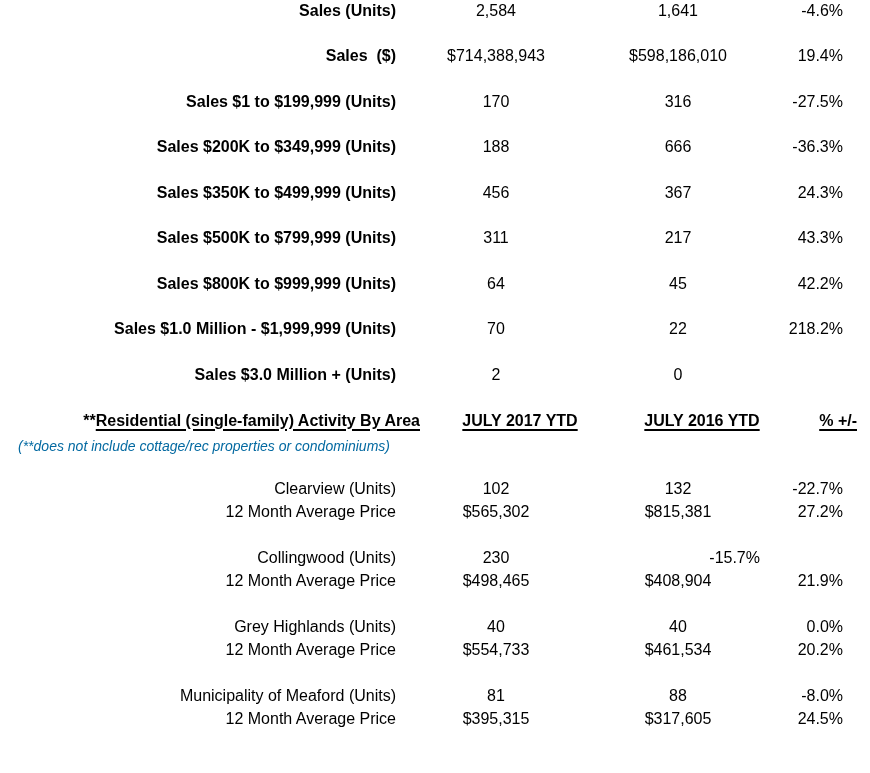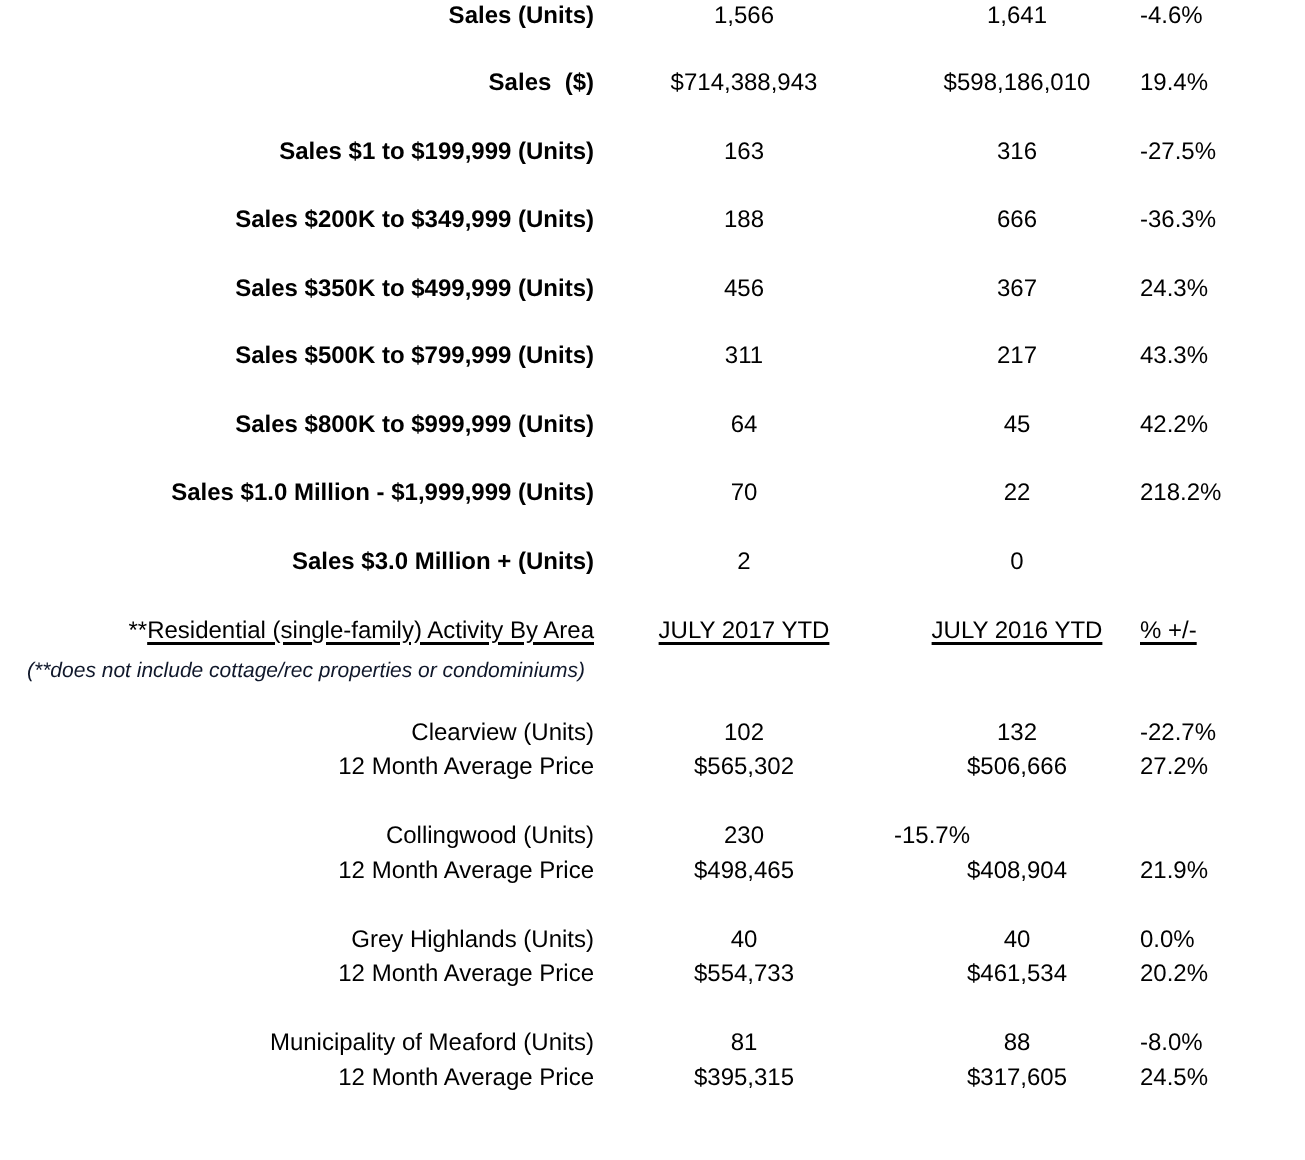--- a/index.html
+++ b/index.html
@@ -14,33 +14,34 @@
   .page { width: 870px; height: 773px; }
 
   .row {
     display: grid;
     grid-template-columns: 378px 200px 164px 83px;
     padding-left: 18px;
     align-items: center;
   }
   .cell.label { text-align: right; white-space: pre-wrap; }
   .cell.c1, .cell.c2 { text-align: center; }
-  .cell.c3 { }
+  .cell.c3 { text-align: right; }
 
   
   .summary-rows { margin-top: -12px; }
   .summary-row { height: 45.5px; font-size: 16px; }
   .summary-row .label { font-weight: bold; }
 
   
   .section-header-row {
     margin-top: 6px;
     height: 34px;
     font-size: 16px;
-    font-weight: normal;
+    font-weight: bold;
+    margin-left: 24px;
   }
   .underlined,
   .header-col {
     text-decoration: underline;
     text-decoration-thickness: 2px;
     text-underline-offset: 3px;
   }
   .header-pct { padding-right: 10px; }
 
   
@@ -56,33 +57,33 @@
   .area-row { height: 23px; }
 </style>
 </head>
 <body style="color: rgb(0, 0, 0); background: rgb(255, 255, 255);">
 
 <div class="page">
 
   <div class="summary-rows">
       <div class="row summary-row">
     <div class="cell label">Sales (Units)</div>
-    <div class="cell c1">1,566</div>
+    <div class="cell c1">2,584</div>
     <div class="cell c2">1,641</div>
     <div class="cell c3">-4.6%</div>
   </div>
       <div class="row summary-row">
     <div class="cell label">Sales  ($)</div>
     <div class="cell c1">$714,388,943</div>
     <div class="cell c2">$598,186,010</div>
     <div class="cell c3">19.4%</div>
   </div>
       <div class="row summary-row">
     <div class="cell label">Sales $1 to $199,999 (Units)</div>
-    <div class="cell c1">163</div>
+    <div class="cell c1">170</div>
     <div class="cell c2">316</div>
     <div class="cell c3">-27.5%</div>
   </div>
       <div class="row summary-row">
     <div class="cell label">Sales $200K to $349,999 (Units)</div>
     <div class="cell c1">188</div>
     <div class="cell c2">666</div>
     <div class="cell c3">-36.3%</div>
   </div>
       <div class="row summary-row">
@@ -117,34 +118,34 @@
   </div>
     </div>
 
   <div class="row section-header-row">
     <div class="cell label"><span>**</span><span class="underlined">Residential (single-family) Activity By Area</span></div>
     <div class="cell c1 header-col">JULY 2017 YTD</div>
     <div class="cell c2 header-col">JULY 2016 YTD</div>
     <div class="cell c3 header-col header-pct">% +/-</div>
   </div>
 
-  <div class="note" style="color: #0f172a;">(**does not include cottage/rec properties or condominiums)</div>
+  <div class="note" style="color: #0369a1;">(**does not include cottage/rec properties or condominiums)</div>
 
   <div class="area-groups">
       <div class="area-group">
         <div class="row area-row">
     <div class="cell label">Clearview (Units)</div>
     <div class="cell c1">102</div>
     <div class="cell c2">132</div>
     <div class="cell c3">-22.7%</div>
   </div>
         <div class="row area-row">
     <div class="cell label">12 Month Average Price</div>
     <div class="cell c1">$565,302</div>
-    <div class="cell c2">$506,666</div>
+    <div class="cell c2">$815,381</div>
     <div class="cell c3">27.2%</div>
   </div>
       </div>
       <div class="area-group">
         <div class="row area-row">
     <div class="cell label">Collingwood (Units)</div>
     <div class="cell c2">230</div>
     <div class="cell c3">-15.7%</div>
   </div>
         <div class="row area-row">

